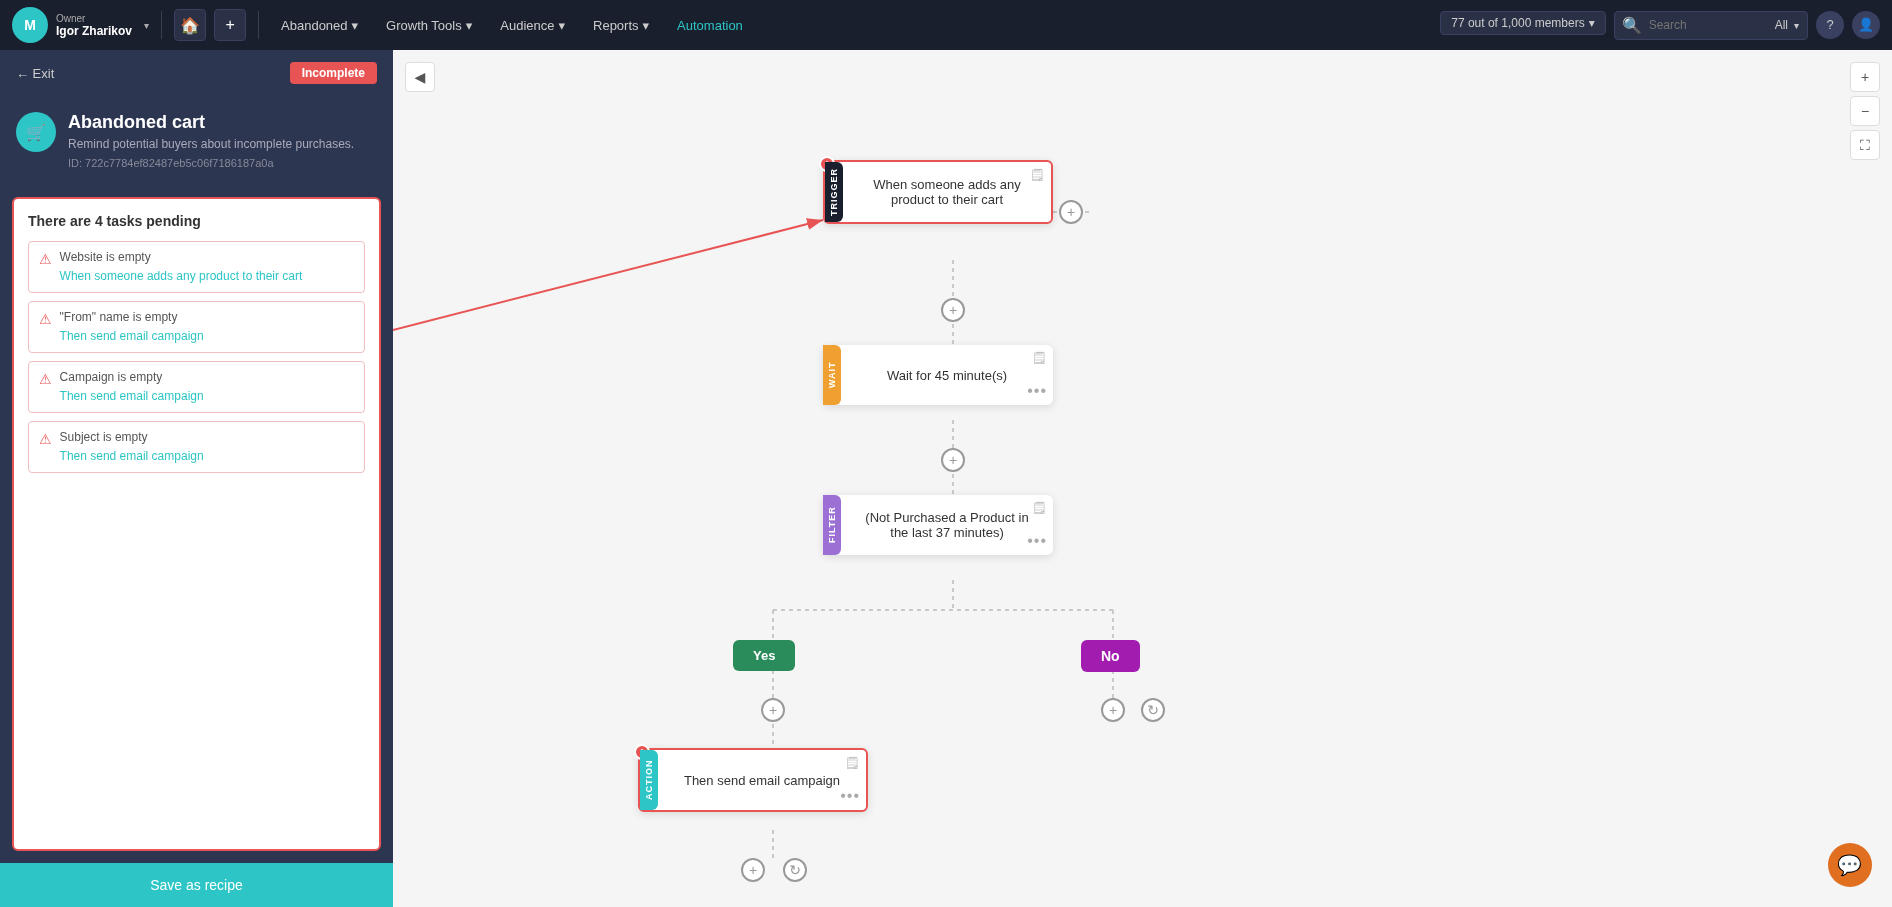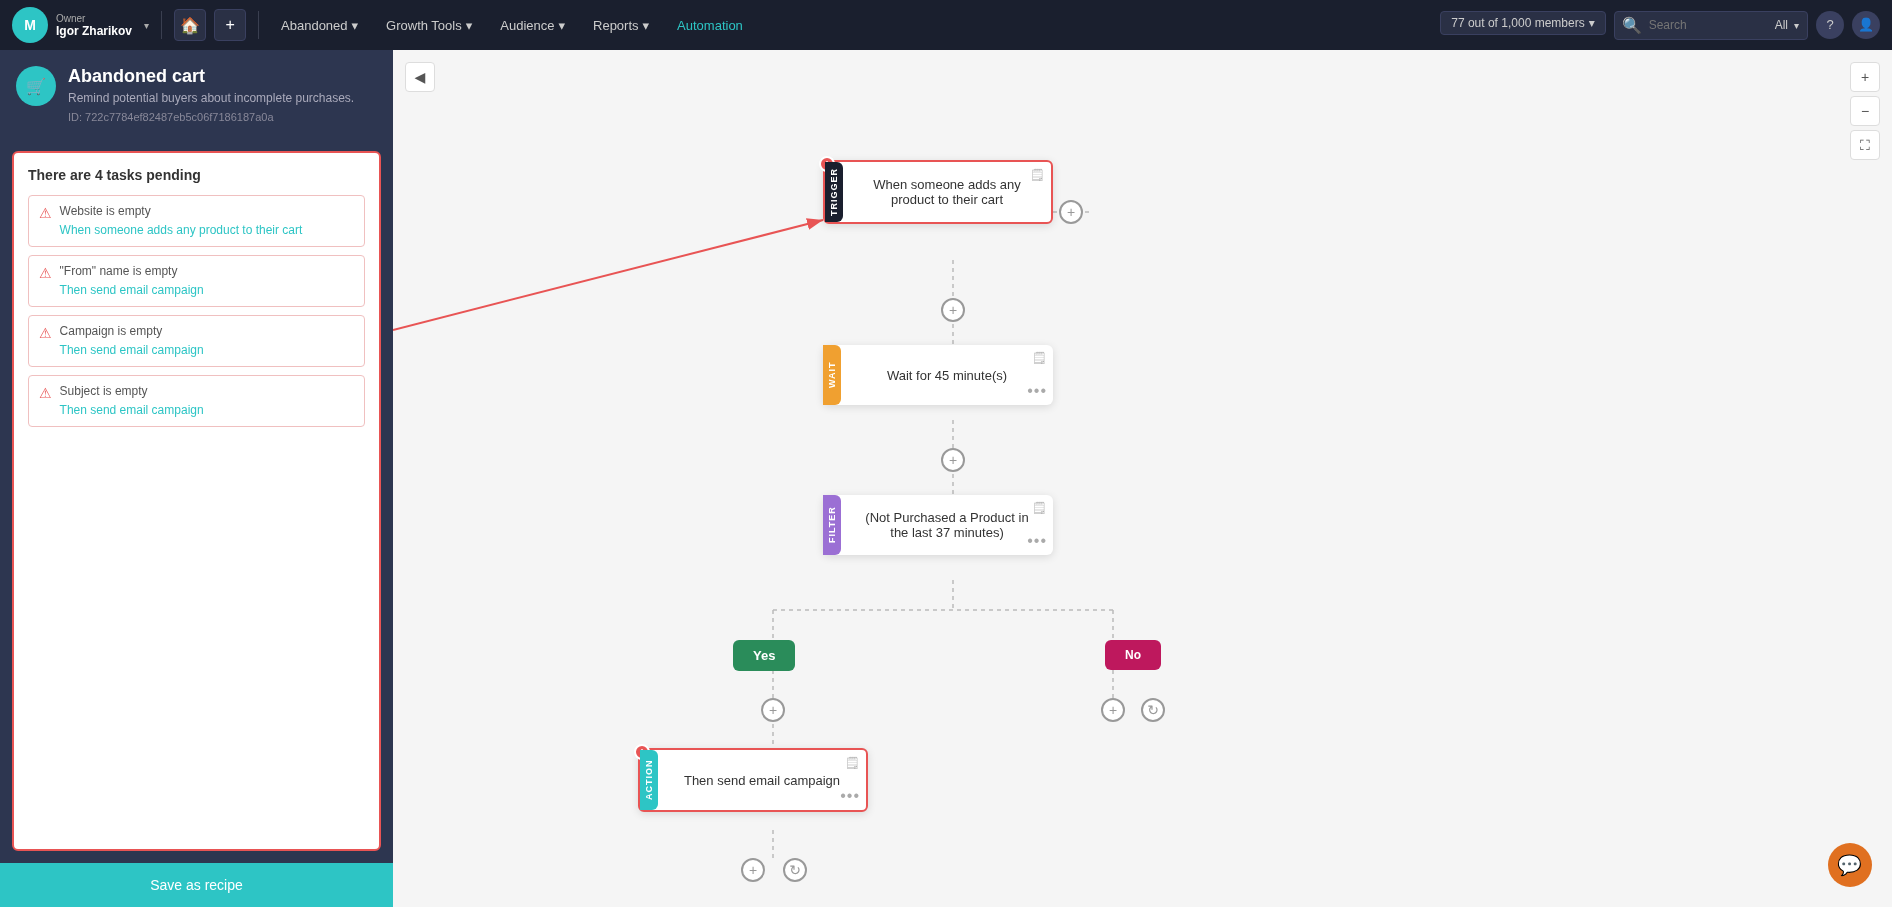--- a/index.html
+++ b/index.html
@@ -299,27 +299,26 @@
       position: absolute;
       background: #2a8c5a;
       color: white;
       border-radius: 6px;
       padding: 8px 20px;
       font-size: 13px;
       font-weight: 600;
     }
     .no-node {
       position: absolute;
-      background: #be185d;
+      background: #a21caf;
       color: white;
       border-radius: 6px;
       padding: 8px 20px;
-      font-size: 12px;
+      font-size: 14px;
       font-weight: 600;
-      margin-left: 24px;
     }
 
     
     .chat-bubble {
       position: fixed;
       bottom: 20px; right: 20px;
       width: 44px; height: 44px;
       background: #e07020;
       border-radius: 50%;
       display: flex; align-items: center; justify-content: center;
@@ -377,20 +376,24 @@
     </div>
     <div class="nav-circle-btn">?</div>
     <div class="nav-circle-btn">👤</div>
   </div>
 </div>
 
 <div class="main-layout">
 
   <div class="sidebar">
 
+    <div class="sidebar-header">
+      <span class="exit-btn">← Exit</span>
+      <span class="incomplete-badge">Incomplete</span>
+    </div>
 
     <div class="sidebar-info">
       <div class="sidebar-avatar">🛒</div>
       <div>
         <div class="sidebar-title">Abandoned cart</div>
         <div class="sidebar-desc">Remind potential buyers about incomplete purchases.</div>
         <div class="sidebar-id">ID: 722c7784ef82487eb5c06f7186187a0a</div>
       </div>
     </div>
 

